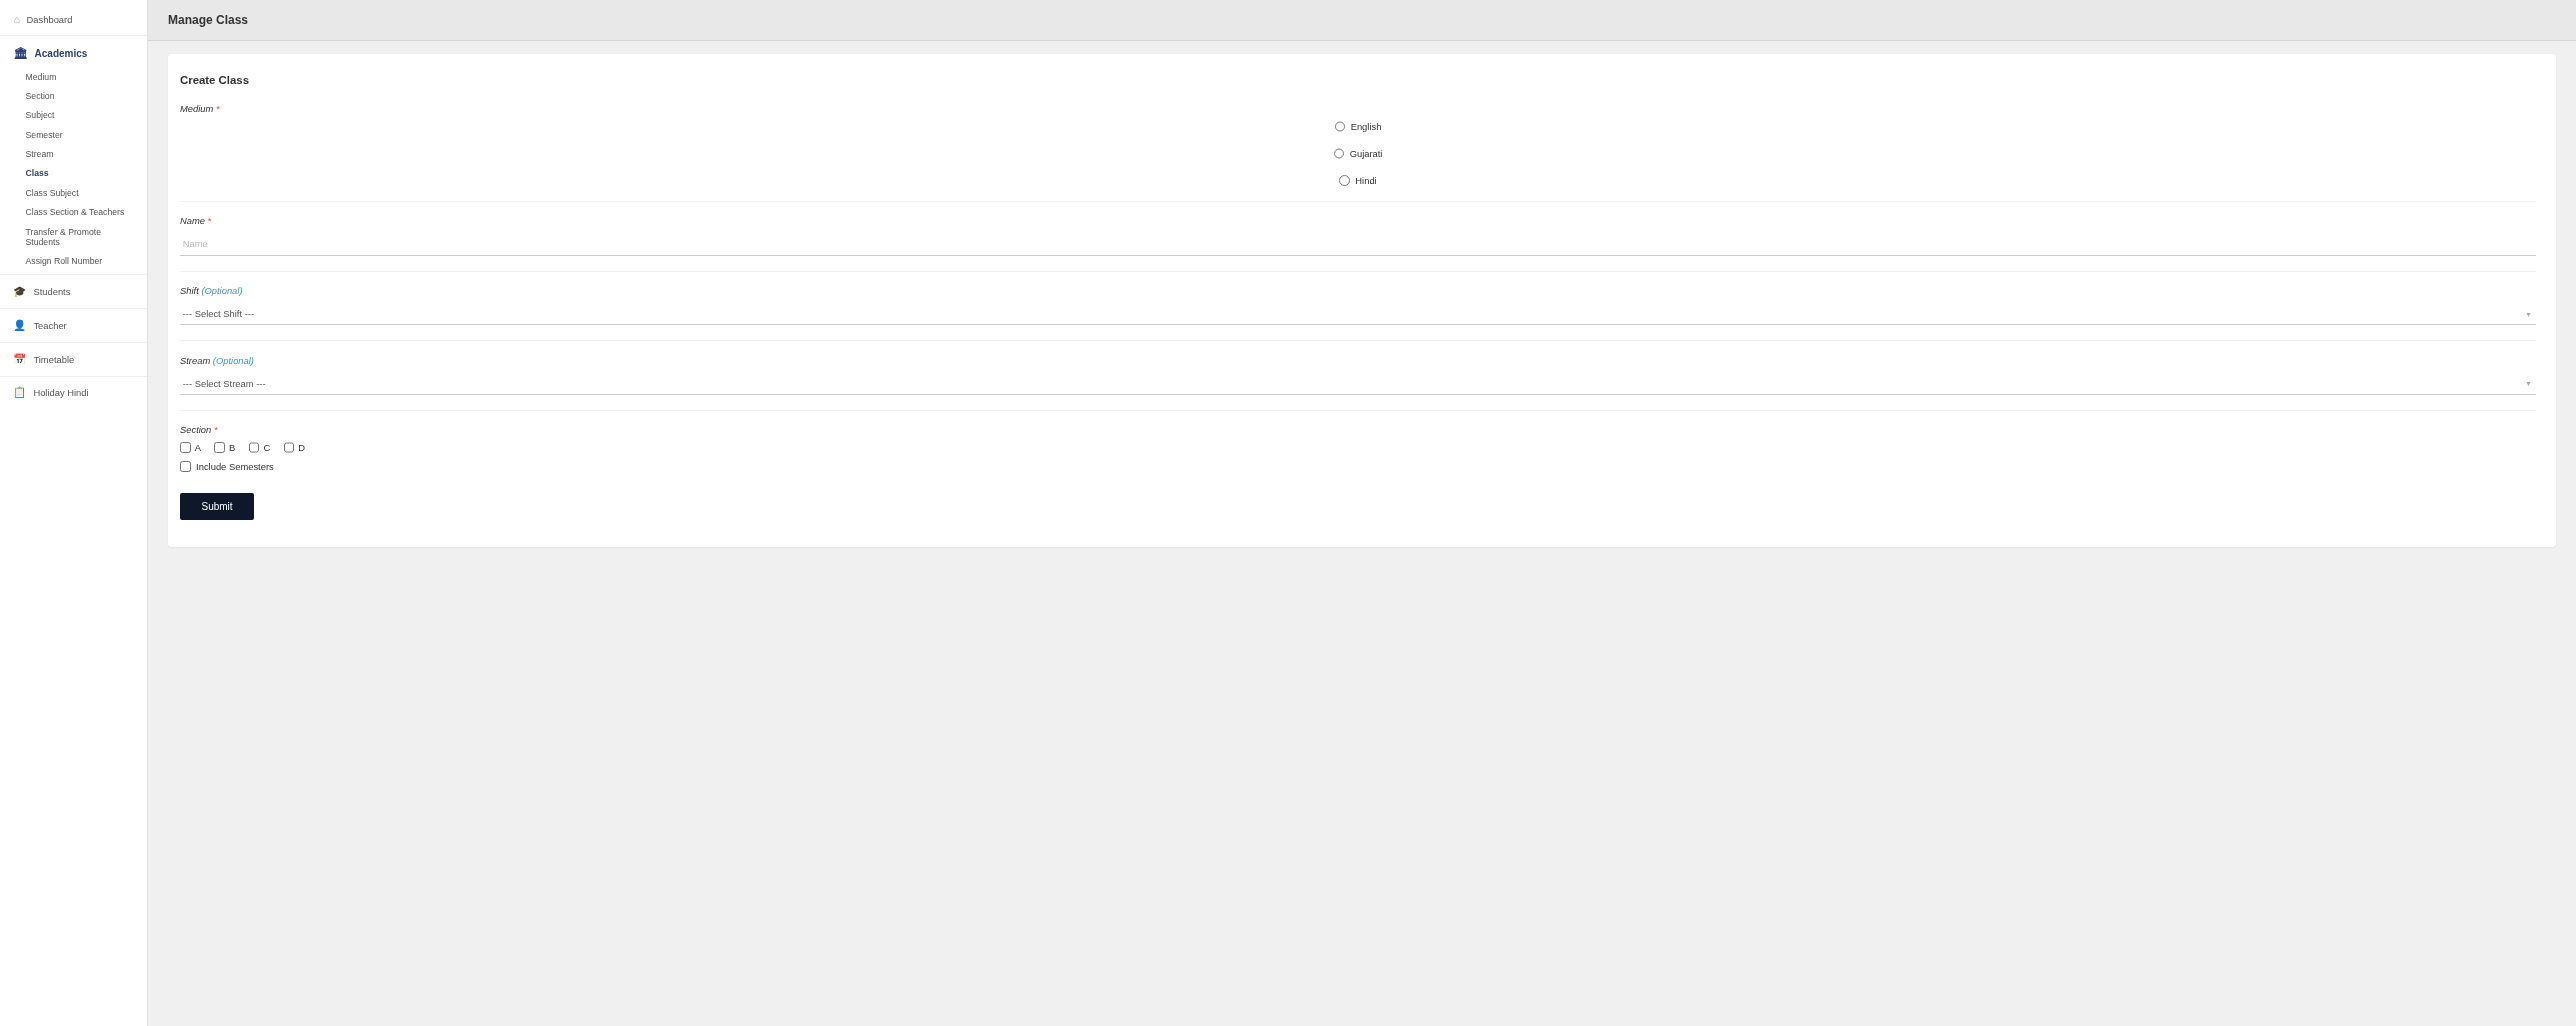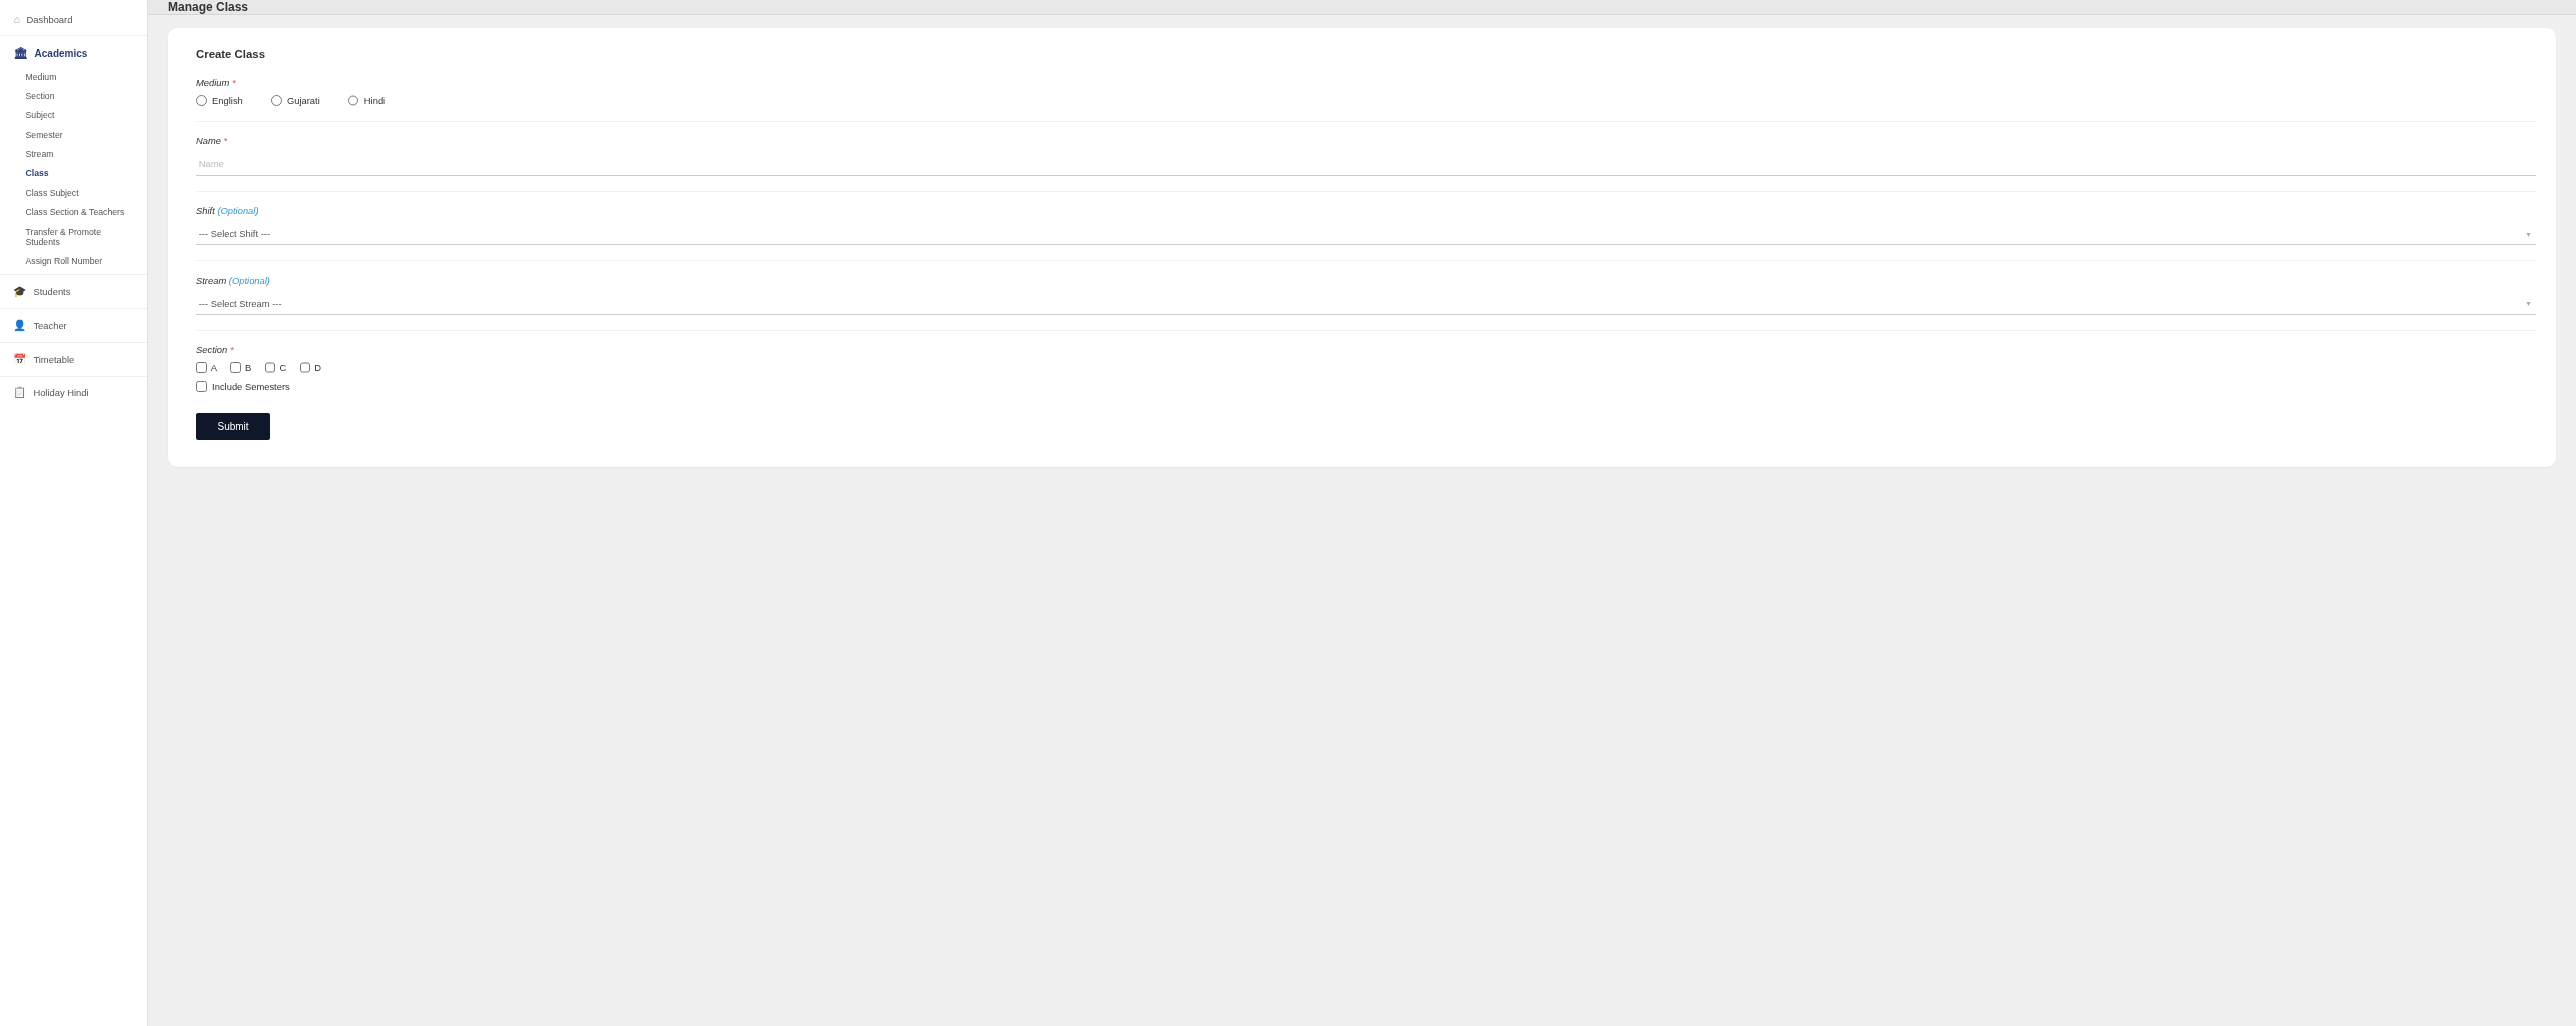--- a/index.html
+++ b/index.html
@@ -47,33 +47,33 @@
     .sidebar-divider { height: 0.7px; background: #eee; margin: 3.4px 0; }
 
     
     .main {
       flex: 1;
       background: #f0f0f0;
       overflow-y: auto;
     }
     .page-header {
       background: #e8e8e8;
-      padding: 0 20px;
+      padding: 13px 20px;
       font-size: 12px;
       font-weight: 600;
       color: #333;
       border-bottom: 0.7px solid #d5d5d5;
     }
     .content-area {
       padding: 13.4px 20px;
     }
     .card {
       background: #fff;
-      border-radius: 9px;
-      padding: 20px 20px 27px 28px;
+      border-radius: 4px;
+      padding: 20px 20px 27px 12px;
       box-shadow: 0 0.7px 2px rgba(0,0,0,0.05);
     }
     .card-title {
       font-size: 11.4px;
       font-weight: 600;
       color: #333;
       margin-bottom: 17px;
     }
 
     
@@ -121,21 +121,21 @@
       position: absolute;
       right: 5.4px;
       top: 50%;
       transform: translateY(-50%);
       color: #aaa;
       pointer-events: none;
       font-size: 8px;
     }
 
     
-    .radio-group { display: flex; align-items: center; gap: 28px; }
+    .radio-group { display: flex; align-items: center; gap: 16px; flex-direction: column; }
     .radio-item { display: flex; align-items: center; gap: 5.4px; cursor: pointer; }
     .radio-item input[type="radio"] {
       width: 10.7px; height: 10.7px;
       accent-color: #7b68ee;
       cursor: pointer;
     }
     .radio-item label { color: #333; font-size: 9.4px; cursor: pointer; }
 
     
     .checkbox-group { display: flex; align-items: center; gap: 13.4px; flex-wrap: wrap; }

